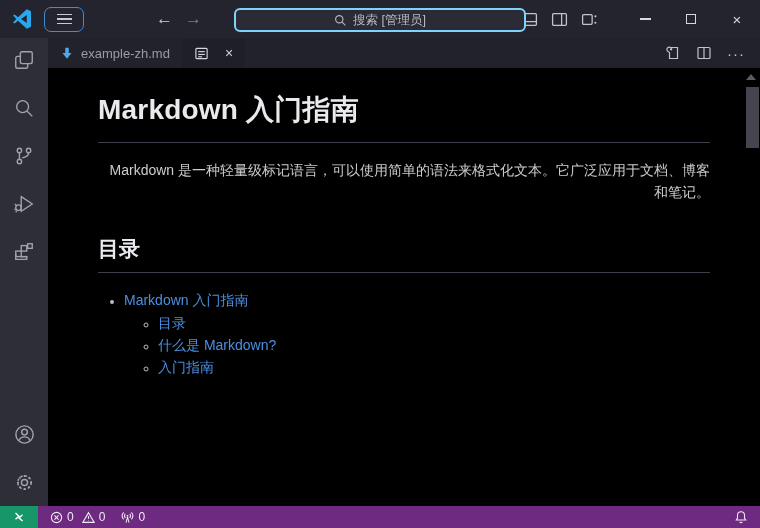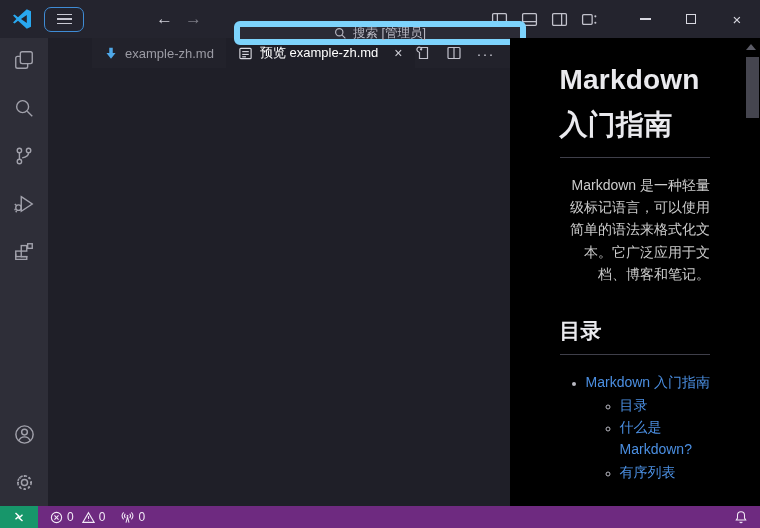--- a/index.html
+++ b/index.html
@@ -13,41 +13,41 @@
     display:flex; align-items:center; color:#c8c8d2; }
   .logo { margin-left:12px; width:20px; height:20px; flex:0 0 20px; }
   .menu-btn { margin-left:12px; width:40px; height:25px; border:1px solid #3f8cd6;
     border-radius:7px; display:flex; flex-direction:column; justify-content:center;
     align-items:center; gap:3px; cursor:pointer; }
   .menu-btn i { display:block; width:15px; height:1.5px; background:#c8c8d2; }
   .nav-arrows { position:absolute; left:156px; top:0; height:38px; display:flex;
     align-items:center; gap:12px; font-size:17px; }
   .nav-arrows .back { color:#cfcfd8; }
   .nav-arrows .fwd { color:#7c7c86; }
-  .searchbox { position:absolute; left:50%; top:21px; transform:translateX(-50%);
-    width:292px; height:24px; background:#2b2b36; border:6px solid #7dd3fc;
+  .searchbox { position:absolute; left:50%; top:8px; transform:translateX(-50%);
+    width:292px; height:24px; background:#2b2b36; border:2px solid #7dd3fc;
     border-radius:6px; display:flex; align-items:center; justify-content:center;
     gap:6px; font-size:12.5px; color:#b9b9c4; cursor:pointer; }
   .tb-right { margin-left:auto; display:flex; align-items:center; height:100%; }
   .layout-icons { display:flex; gap:13px; margin-right:24px; color:#c2c2cc; }
   .layout-icons svg { display:block; }
   .win-ctl { width:46px; height:38px; display:flex; align-items:center;
     justify-content:center; color:#d8d8e0; font-size:15px; cursor:pointer; }
   .win-min i { display:block; width:11px; height:1.2px; background:#d8d8e0; }
   .win-max i { display:block; width:10px; height:10px; border:1.2px solid #d8d8e0; }
 
   
   .main { flex:1; display:flex; min-height:0; }
   .activitybar { width:48px; flex:0 0 48px; background:#2e2e38; display:flex;
     flex-direction:column; align-items:center; padding:10px 0 12px; gap:24px; }
   .ab-icon { width:24px; height:24px; color:#a2a2ac; display:flex; align-items:center;
     justify-content:center; cursor:pointer; }
   .ab-bottom { margin-top:auto; display:flex; flex-direction:column; gap:24px; }
 
-  .editor { flex:1; display:flex; flex-direction:row; min-width:0;padding-left:44px; }
+  .editor { flex:1; display:flex; flex-direction:column; min-width:0; }
   .tabbar { height:30px; flex:0 0 30px; background:#22222b; display:flex; align-items:stretch; }
   .tab { display:flex; align-items:center; gap:7px; padding:0 12px; font-size:13px;
     color:#9b9ba4; cursor:pointer; white-space:nowrap; }
   .tab.active { background:#1f1f28; color:#ffffff; }
   .tab .close { margin-left:9px; font-size:14px; color:#d0d0d8; line-height:1; cursor:pointer; }
   .tab-icon { display:flex; align-items:center; }
   .editor-actions { margin-left:auto; display:flex; align-items:center; gap:15px;
     padding-right:15px; color:#c2c2cc; }
   .editor-actions span { cursor:pointer; display:flex; align-items:center; }
   .dots { font-size:15px; letter-spacing:1px; color:#c2c2cc; }
@@ -207,21 +207,20 @@
         </div>
         <div class="tab active">
           <span class="tab-icon">
             <svg width="15" height="15" viewBox="0 0 16 16" fill="none" stroke="#d8d8e0" stroke-width="1.2">
               <rect x="2" y="2.5" width="12" height="11" rx="1"></rect>
               <line x1="4.5" y1="6" x2="11.5" y2="6"></line>
                 <line x1="4.5" y1="9" x2="11.5" y2="9"></line>
               <line x1="4.5" y1="11.5" x2="8.5" y2="11.5"></line>
             </svg>
           </span>
-          <span>预览 example-zh.md</span>
           <span class="close">×</span>
         </div>
         <div class="editor-actions">
           <span>
             <svg width="16" height="16" viewBox="0 0 16 16" fill="none" stroke="currentColor" stroke-width="1.2">
               <path d="M6 2.5h6.5v11H4.5V7"></path>
               <path d="M6.5 4.5 a2.3 2.3 0 1 0-2.3 2.3"></path>
               <path d="M6.9 3.3 L6.5 4.8 L5 4.4" stroke-width="1.1"></path>
             </svg>
           </span>
@@ -240,21 +239,21 @@
         <p>Markdown 是一种轻量级标记语言，可以使用简单的语法来格式化文本。它广泛应用于文档、博客和笔记。</p>
         <h2>目录</h2>
 
         <ul class="toc lvl1">
           <li>
             <a>Markdown 入门指南</a>
             <ul class="lvl2">
               <li><a>目录</a></li>
               <li><a>什么是 Markdown?</a></li>
               <li>
-                <a>有序列表</a>
+                <a>入门指南</a>
               </li>
             </ul>
           </li>
         </ul>
 
         <div class="scroll-arrow"></div>
         <div class="scroll-thumb"></div>
       </div>
     </div>
   </div>

